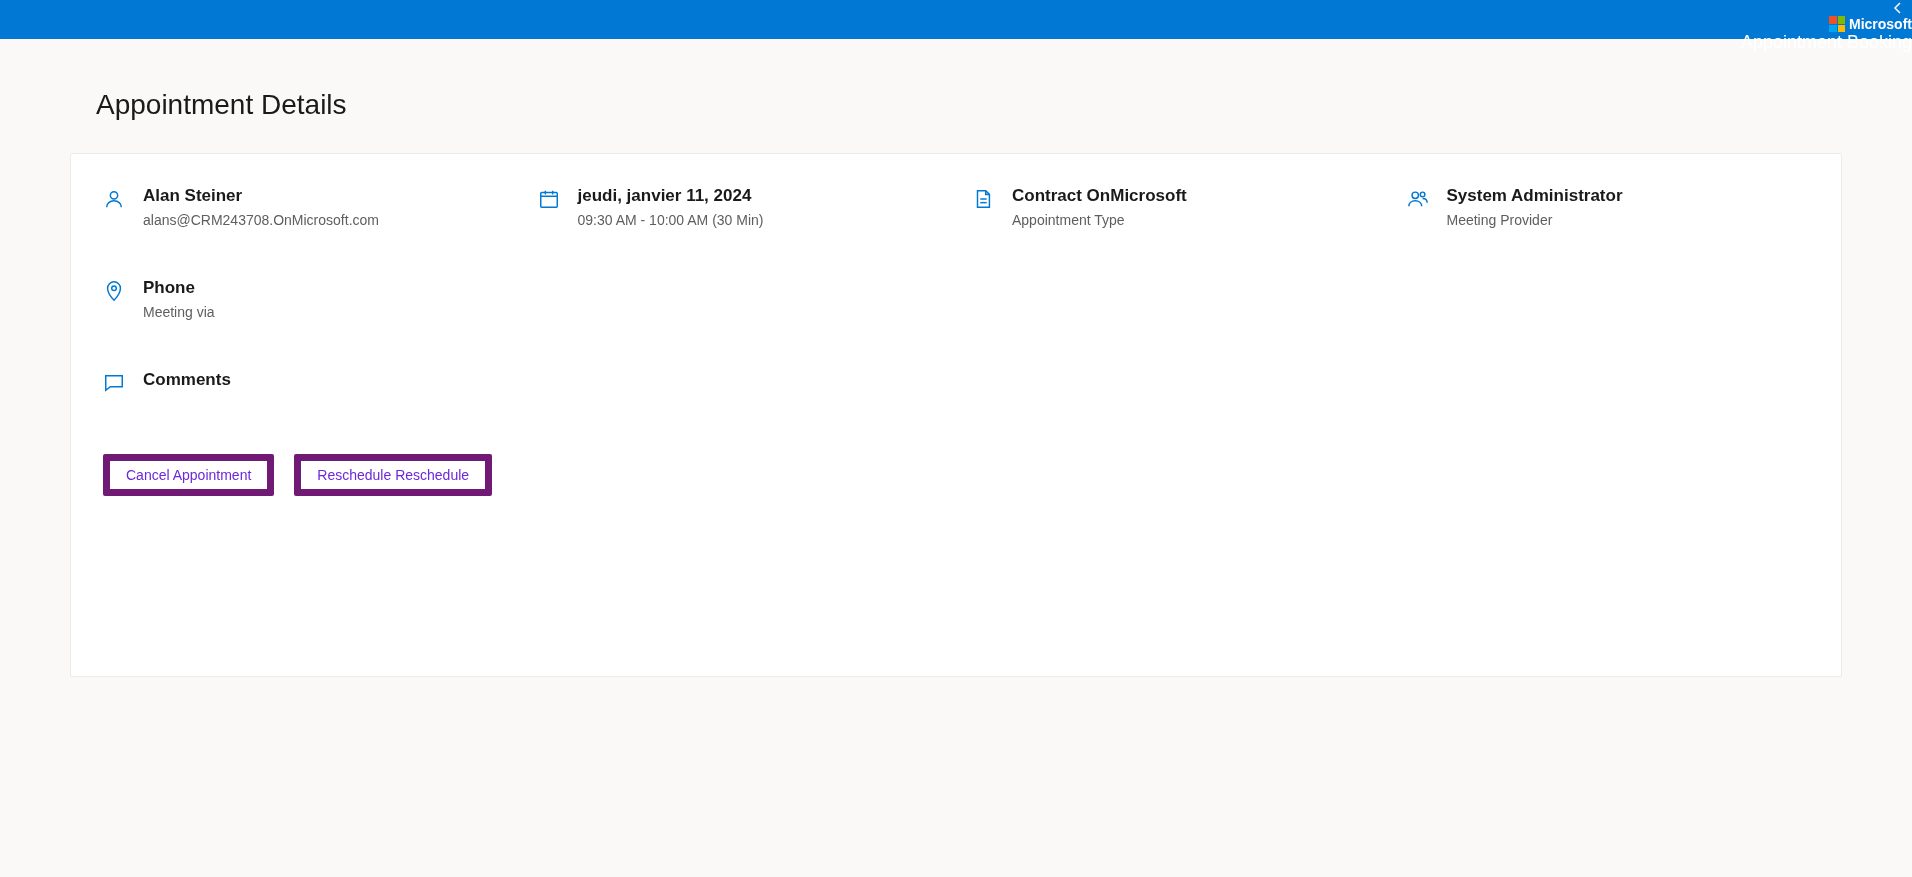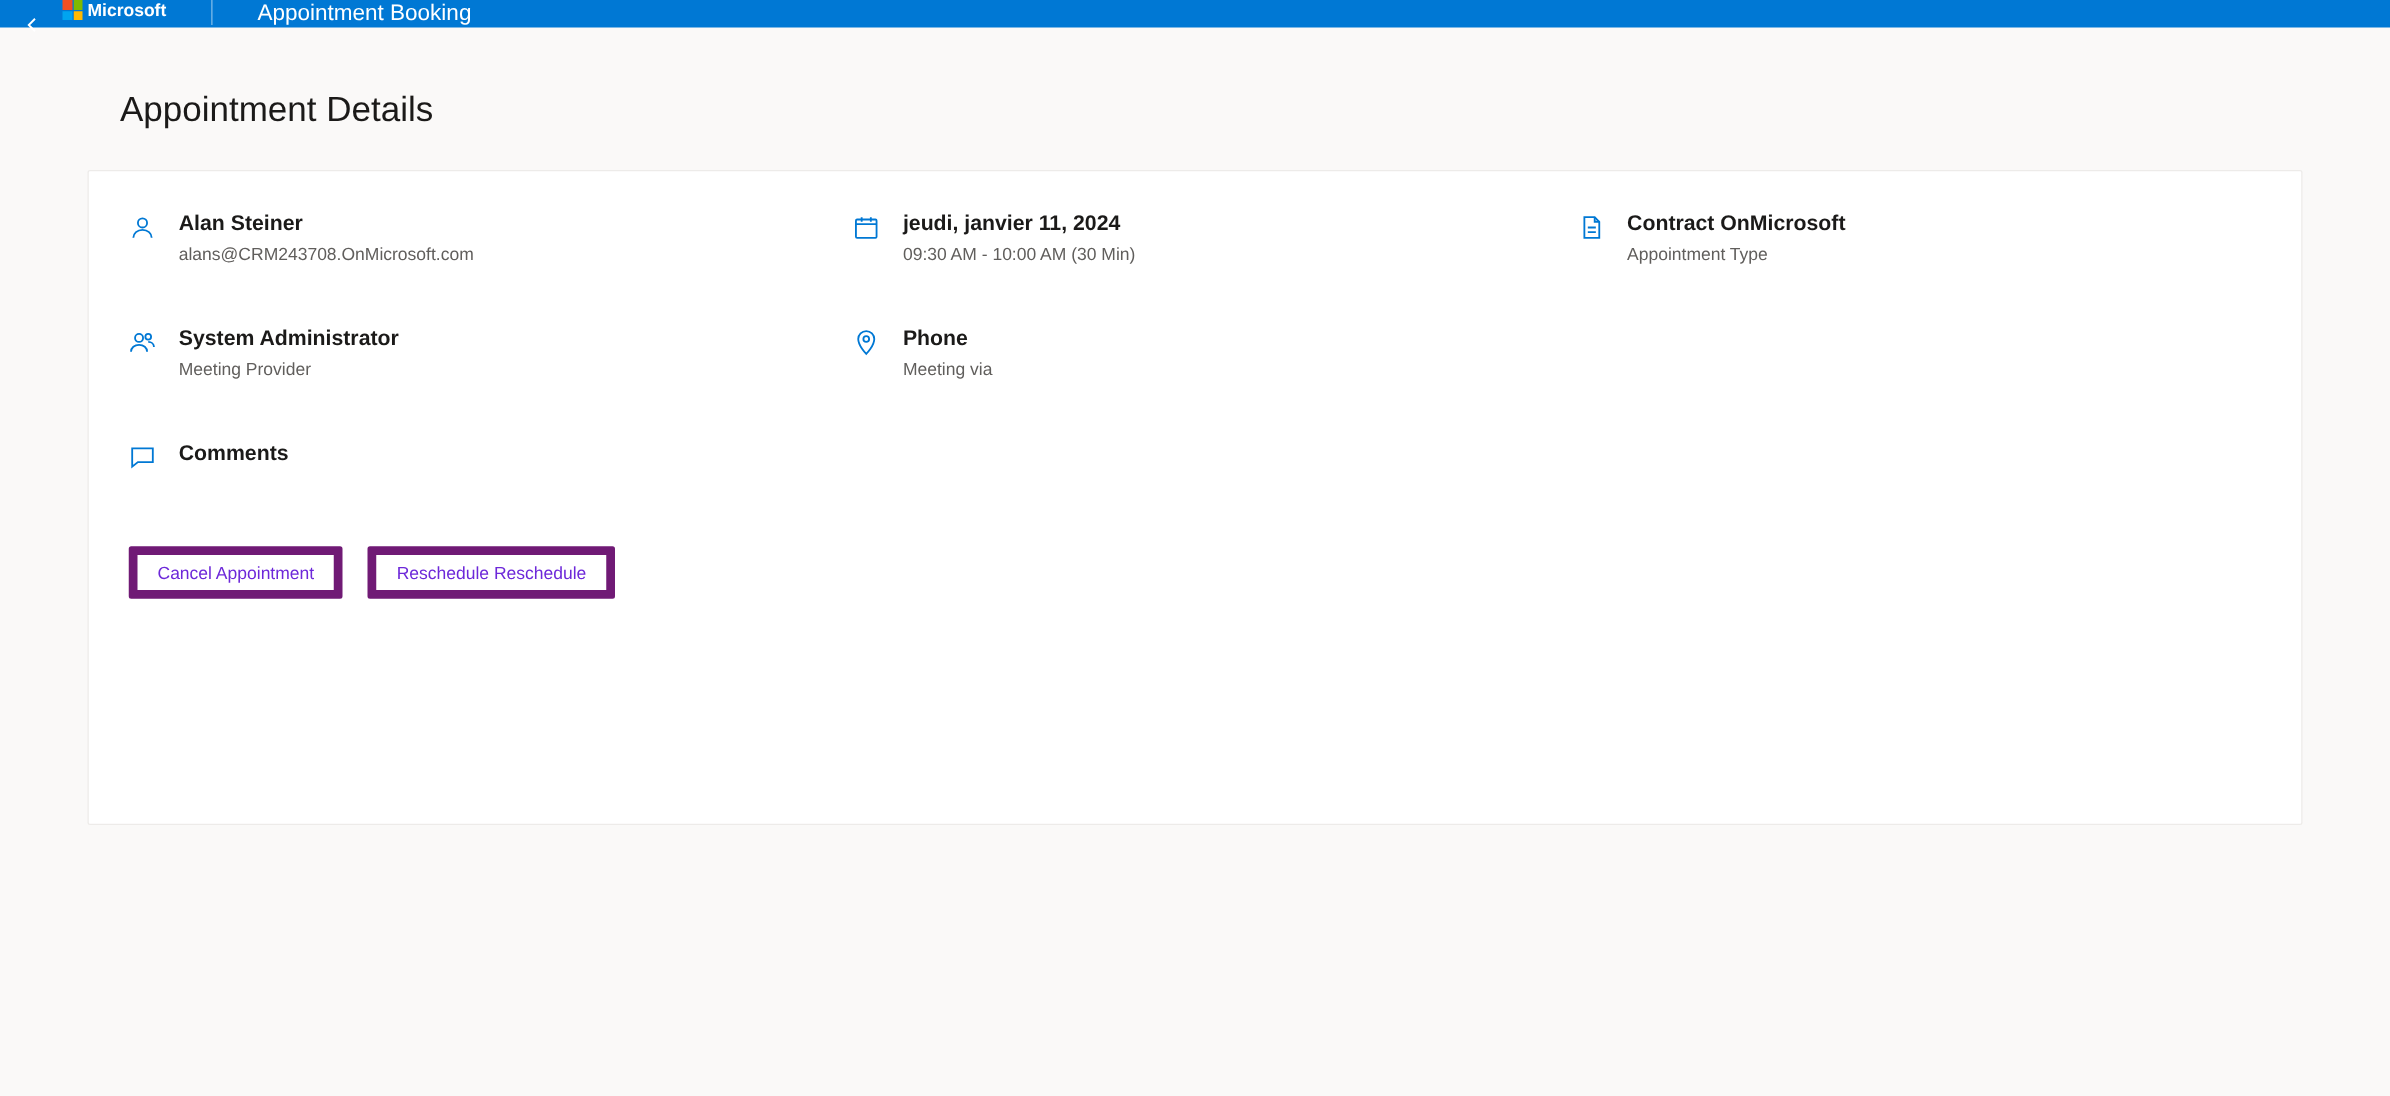--- a/index.html
+++ b/index.html
@@ -9,25 +9,26 @@
     }
     body {
       font-family: "Segoe UI", -apple-system, BlinkMacSystemFont, sans-serif;
       background: #faf9f8;
       width: 1912px;
       height: 877px;
       overflow: hidden;
     }
     .header {
       background: #0078d4;
-      height: 22px;
-      display: flex;
-      align-items: flex-start;
+      height: 39px;
+      display: flex;
+      align-items: flex-end;
       color: white;
       padding-left: 12px;
+      flex-direction: column;
     }
     .back-btn {
       width: 28px;
       height: 39px;
       display: flex;
       align-items: center;
       justify-content: center;
       cursor: pointer;
     }
     .back-btn svg {
@@ -78,21 +79,21 @@
       margin-left: 26px;
     }
     .card {
       background: white;
       border: 1px solid #edebe9;
       border-radius: 2px;
       padding: 32px 32px 180px 32px;
     }
     .detail-grid {
       display: grid;
-      grid-template-columns: repeat(3, 1fr);
+      grid-template-columns: repeat(4, 1fr);
       row-gap: 50px;
       column-gap: 32px;
       margin-bottom: 60px;
     }
     .detail-item {
       display: flex;
       gap: 18px;
     }
     .detail-item.full {
       grid-column: 1 / -1;

